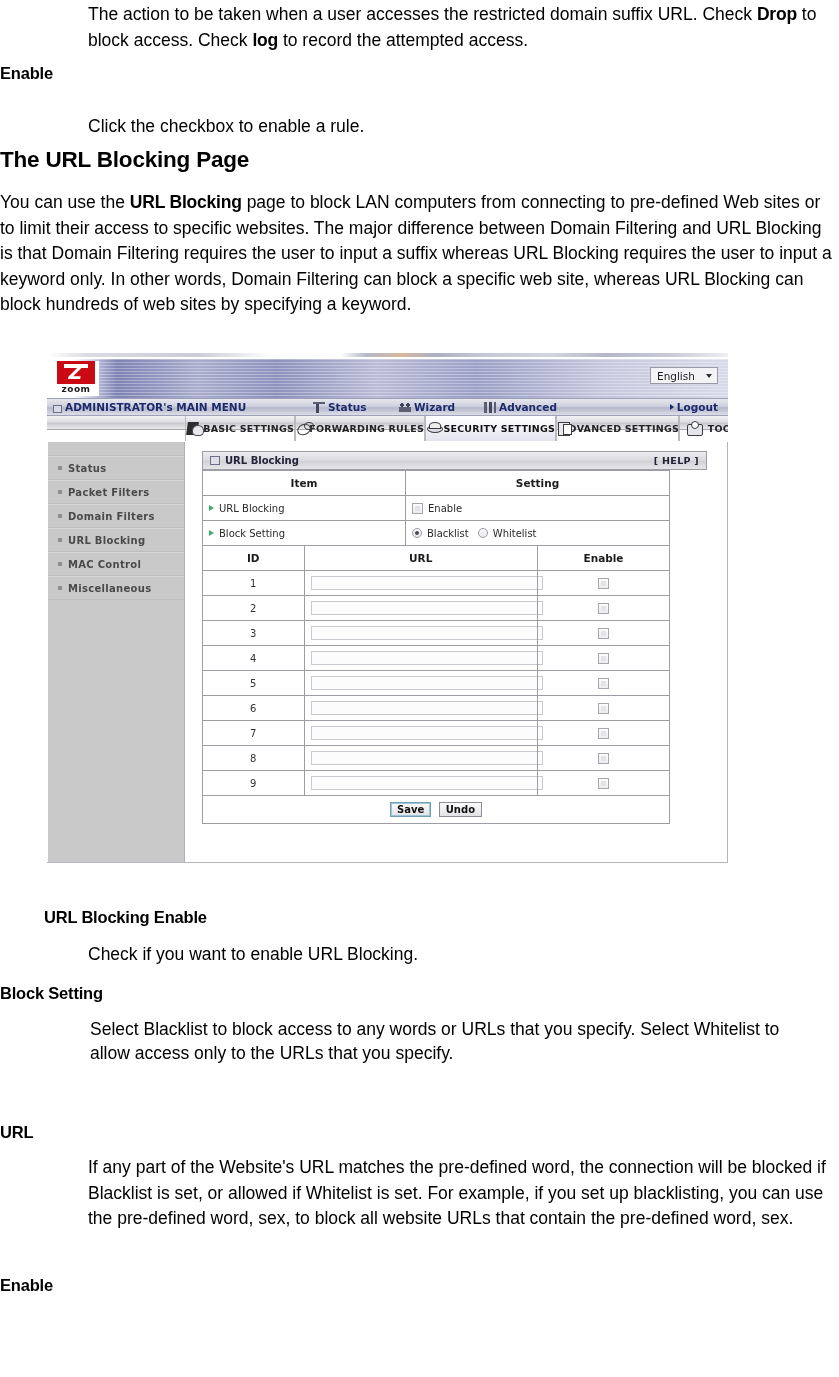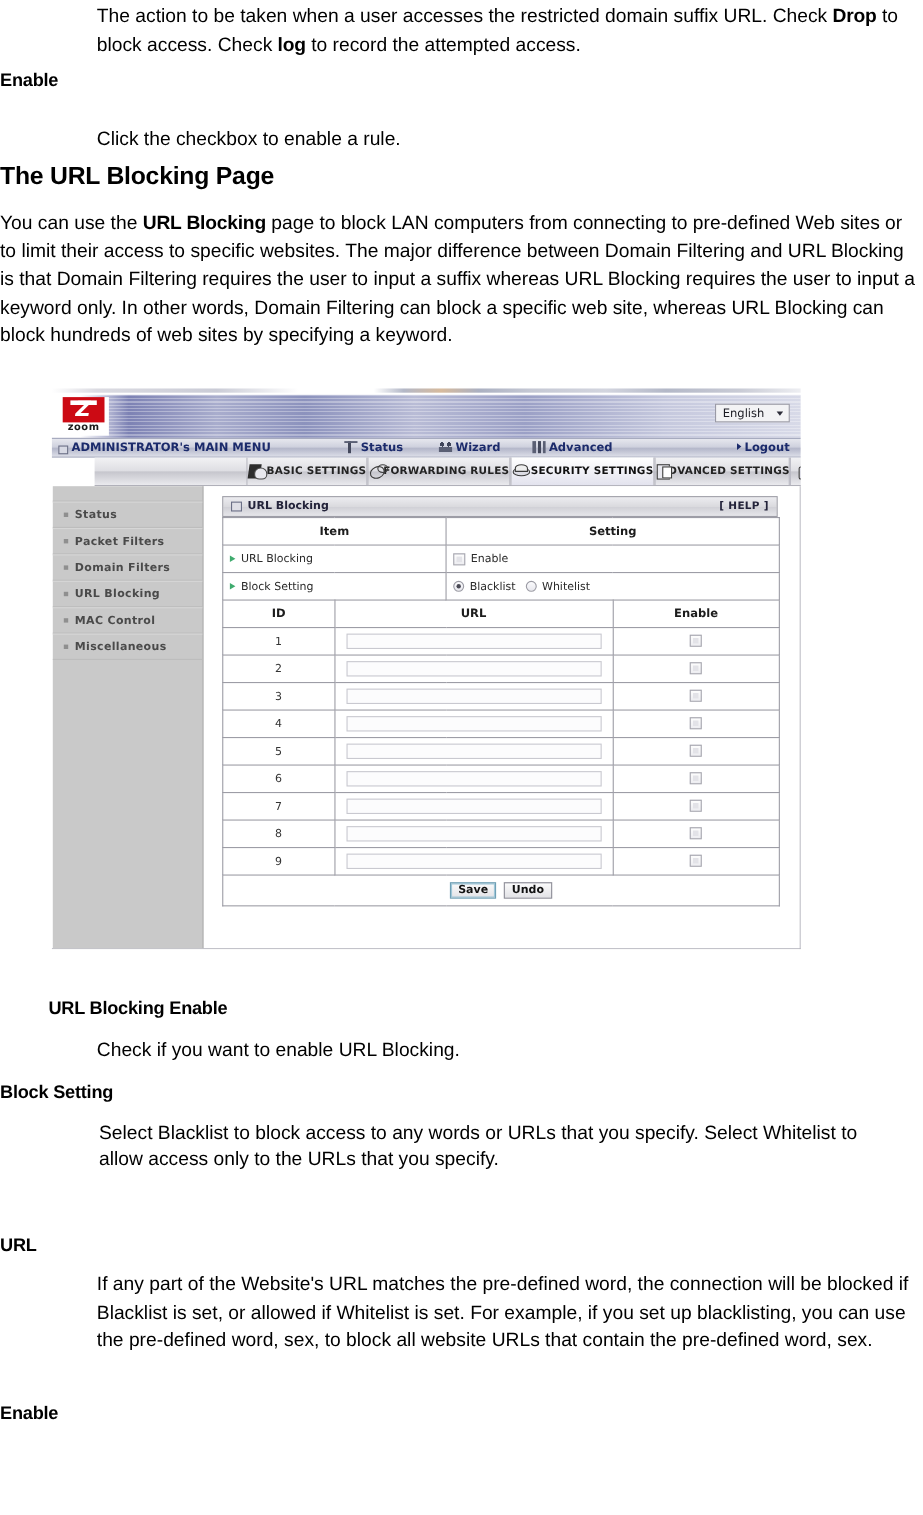--- a/index.html
+++ b/index.html
@@ -203,25 +203,24 @@
     border-top: 3px solid transparent;
     border-bottom: 3px solid transparent;
     border-left: 4px solid #1b2a6b;
     margin-right: 3px;
     vertical-align: 1px;
   }
 
   .tabbar {
     position: absolute;
     left: 0; top: 63px;
-    width: 681px; height: 26px;
+    width: 681px; height: 14px;
     background: linear-gradient(to bottom, #f2f2f4 0%, #dedee3 48%, #c6c6cd 52%, #eaeaee 100%);
     border-bottom: 1px solid #a8a8b2;
     box-sizing: border-box;
-    margin-left: 39px;
   }
   .tab {
     position: absolute;
     top: 0;
     height: 25px;
     display: flex;
     align-items: center;
     justify-content: center;
     gap: 5px;
     font-size: 9.5px;
@@ -347,21 +346,21 @@
   .panel-head .ph-left { display:flex; align-items:center; gap:5px; }
   .ph-sq {
     width: 8px; height: 7px;
     border: 1px solid #6b6f86;
     background: #dfdfe6;
     display: inline-block;
   }
   .panel-head .help { font-size: 9.5px; letter-spacing: .3px; }
 
   table.urltbl {
-    width: 507px;
+    width: 468px;
     border-collapse: collapse;
     table-layout: fixed;
     font-size: 10px;
     color: #2a2a2a;
   }
   table.urltbl td {
     border: 1px solid #9d9da6;
     height: 25px;
     padding: 0 6px;
     box-sizing: border-box;

